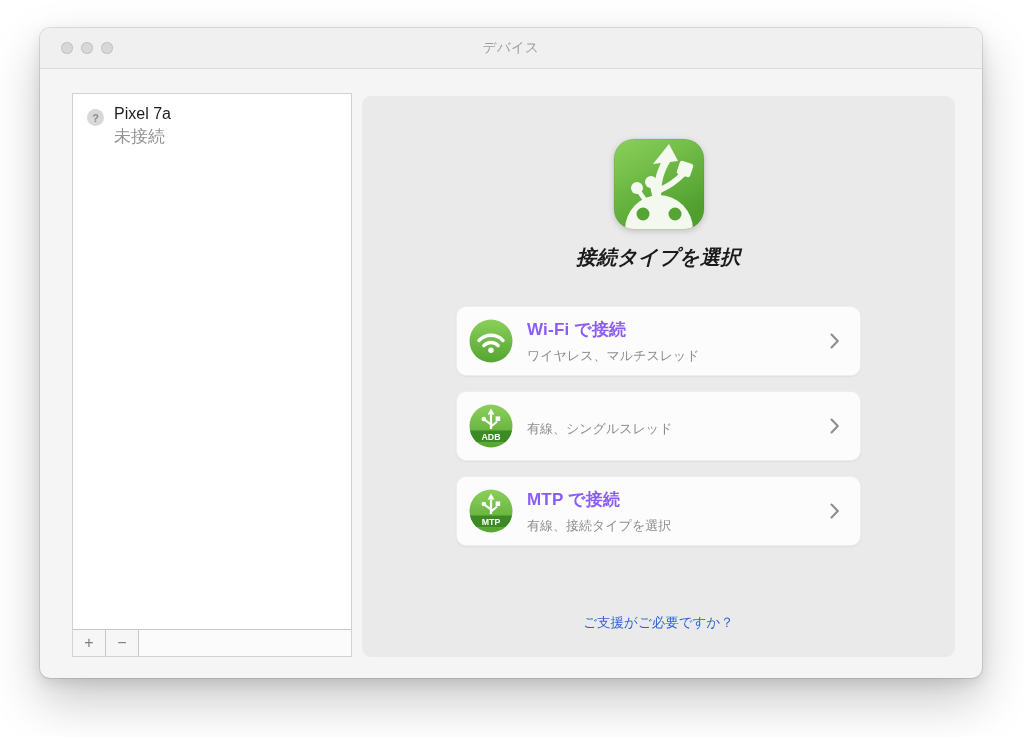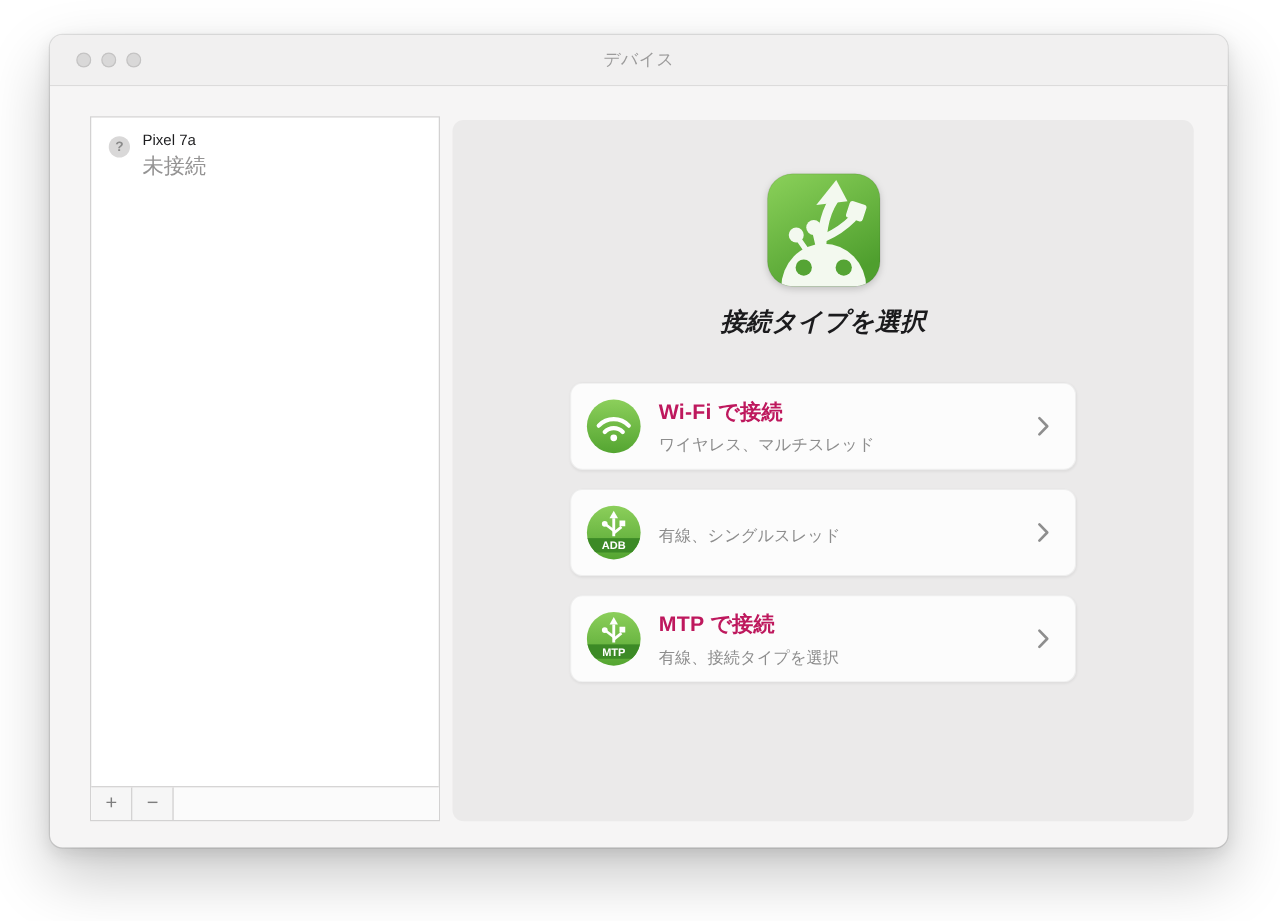--- a/index.html
+++ b/index.html
@@ -59,21 +59,21 @@
   }
   .qmark {
     flex: 0 0 auto;
     width: 17px; height: 17px; margin-top: 4px;
     border-radius: 50%;
     background: #d9d8d8;
     color: #8b8b8b;
     font-size: 11px; font-weight: 700;
     display: flex; align-items: center; justify-content: center;
   }
-  .device-name { font-size: 12px; color: #1d1d1f; }
+  .device-name { font-size: 16px; color: #1d1d1f; }
   .device-status { font-size: 17px; color: #949393; margin-top: 2px; }
   .sidebar-footer {
     position: absolute; left: 0; right: 0; bottom: 0;
     height: 26px;
     border-top: 1px solid #c9c8c8;
     display: flex;
     background: #fbfbfb;
   }
   .fbtn {
     width: 32px;
@@ -117,21 +117,21 @@
     box-sizing: border-box;
     background: #fcfcfc;
     border-radius: 10px;
     border: 1px solid rgba(0,0,0,0.055);
     box-shadow: 0 1px 2px rgba(0,0,0,0.05);
     display: flex; align-items: center;
     padding: 0 20px 0 12px;
     cursor: pointer;
   }
   .cicon { flex: 0 0 auto; width: 44px; height: 44px; margin-right: 14px; }
-  .ctitle { font-size: 17px; font-weight: 700; color: #be185d; letter-spacing: .2px; }
+  .ctitle { font-size: 17px; font-weight: 700; color: #8b5cf6; letter-spacing: .2px; }
   .csub  { font-size: 13px; color: #8d8d8d; margin-top: 6px; }
   .chev  { margin-left: auto; display: flex; align-items: center; }
   .help-link {
     position: absolute; left: 0; right: 0; bottom: 25px;
     text-align: center;
     color: #2c63d4; font-size: 13.5px;
     cursor: pointer;
   }
 </style>
 </head>
@@ -288,16 +288,17 @@
           </div>
           <span class="chev">
             <svg width="11" height="18" viewBox="0 0 11 18">
                 <path d="M2.5 2.5 L8.8 9 L2.5 15.5" stroke="#8e8e8e" stroke-width="2.1" fill="none" stroke-linecap="round" stroke-linejoin="round"></path>
               </svg>
           </span>
         </div>
 
       </div>
 
+      <div class="help-link">ご支援がご必要ですか？</div>
 
     </div>
   </div>
 </div>
 
 </body></html>

